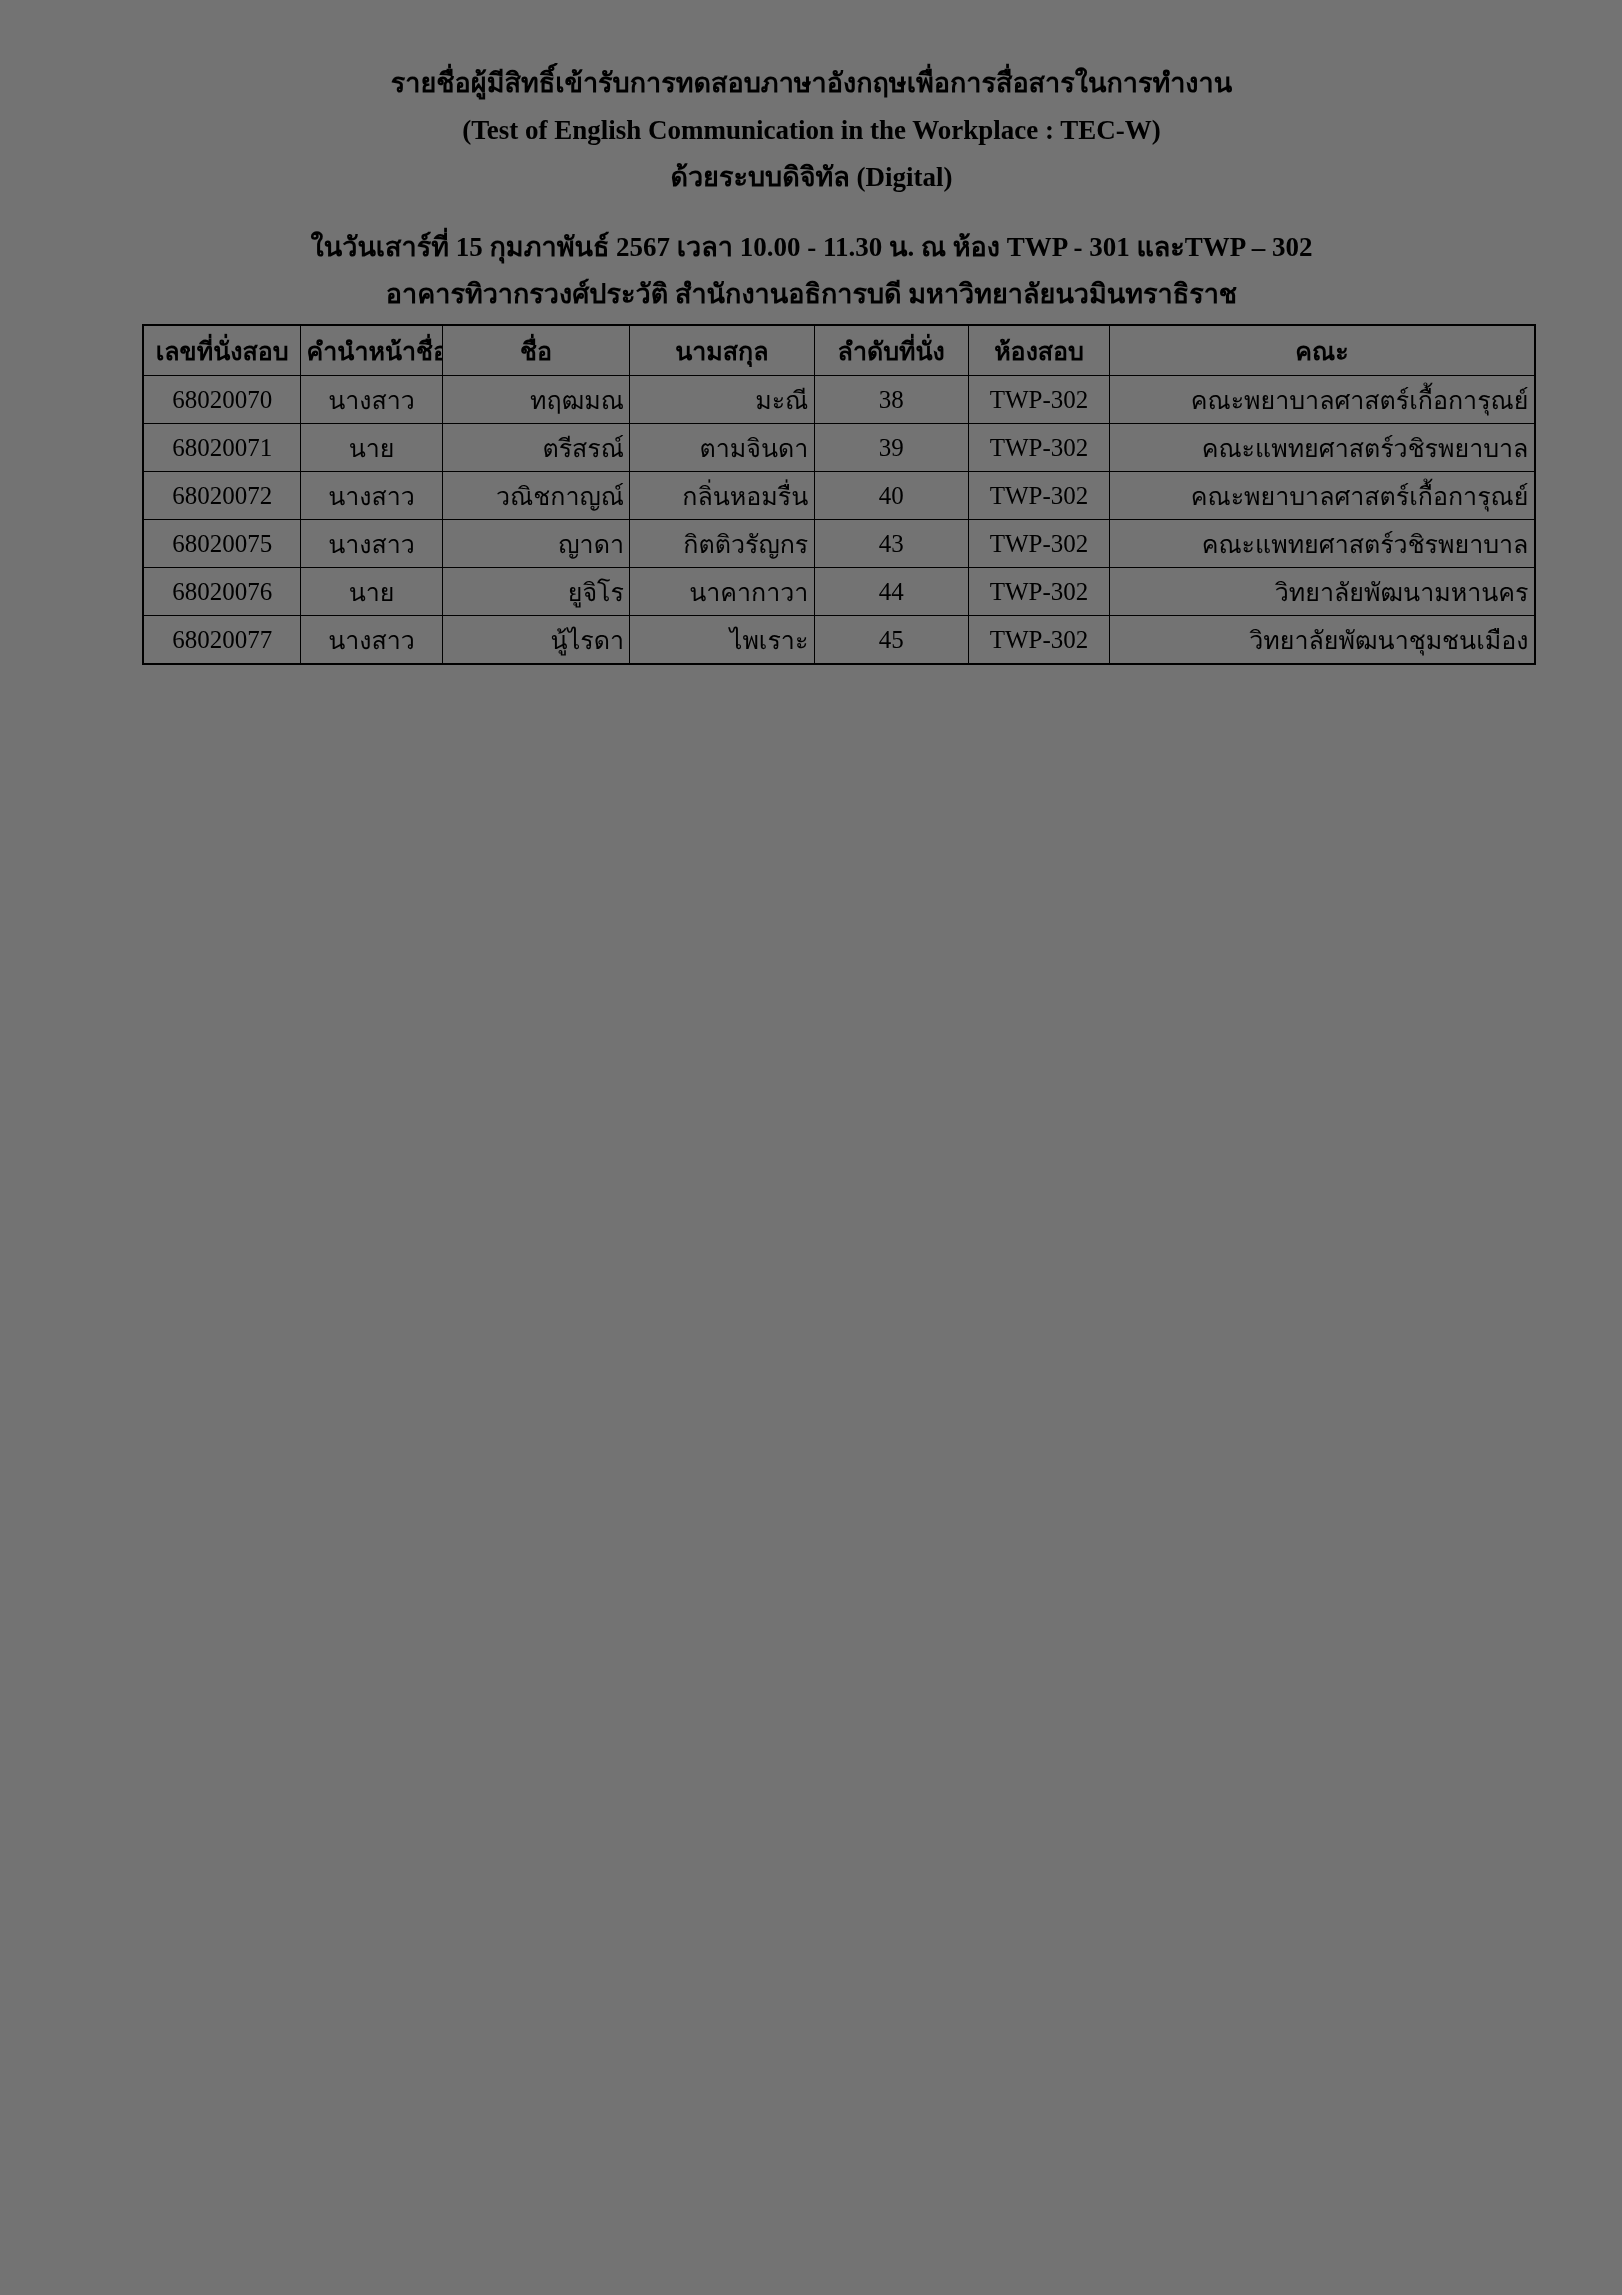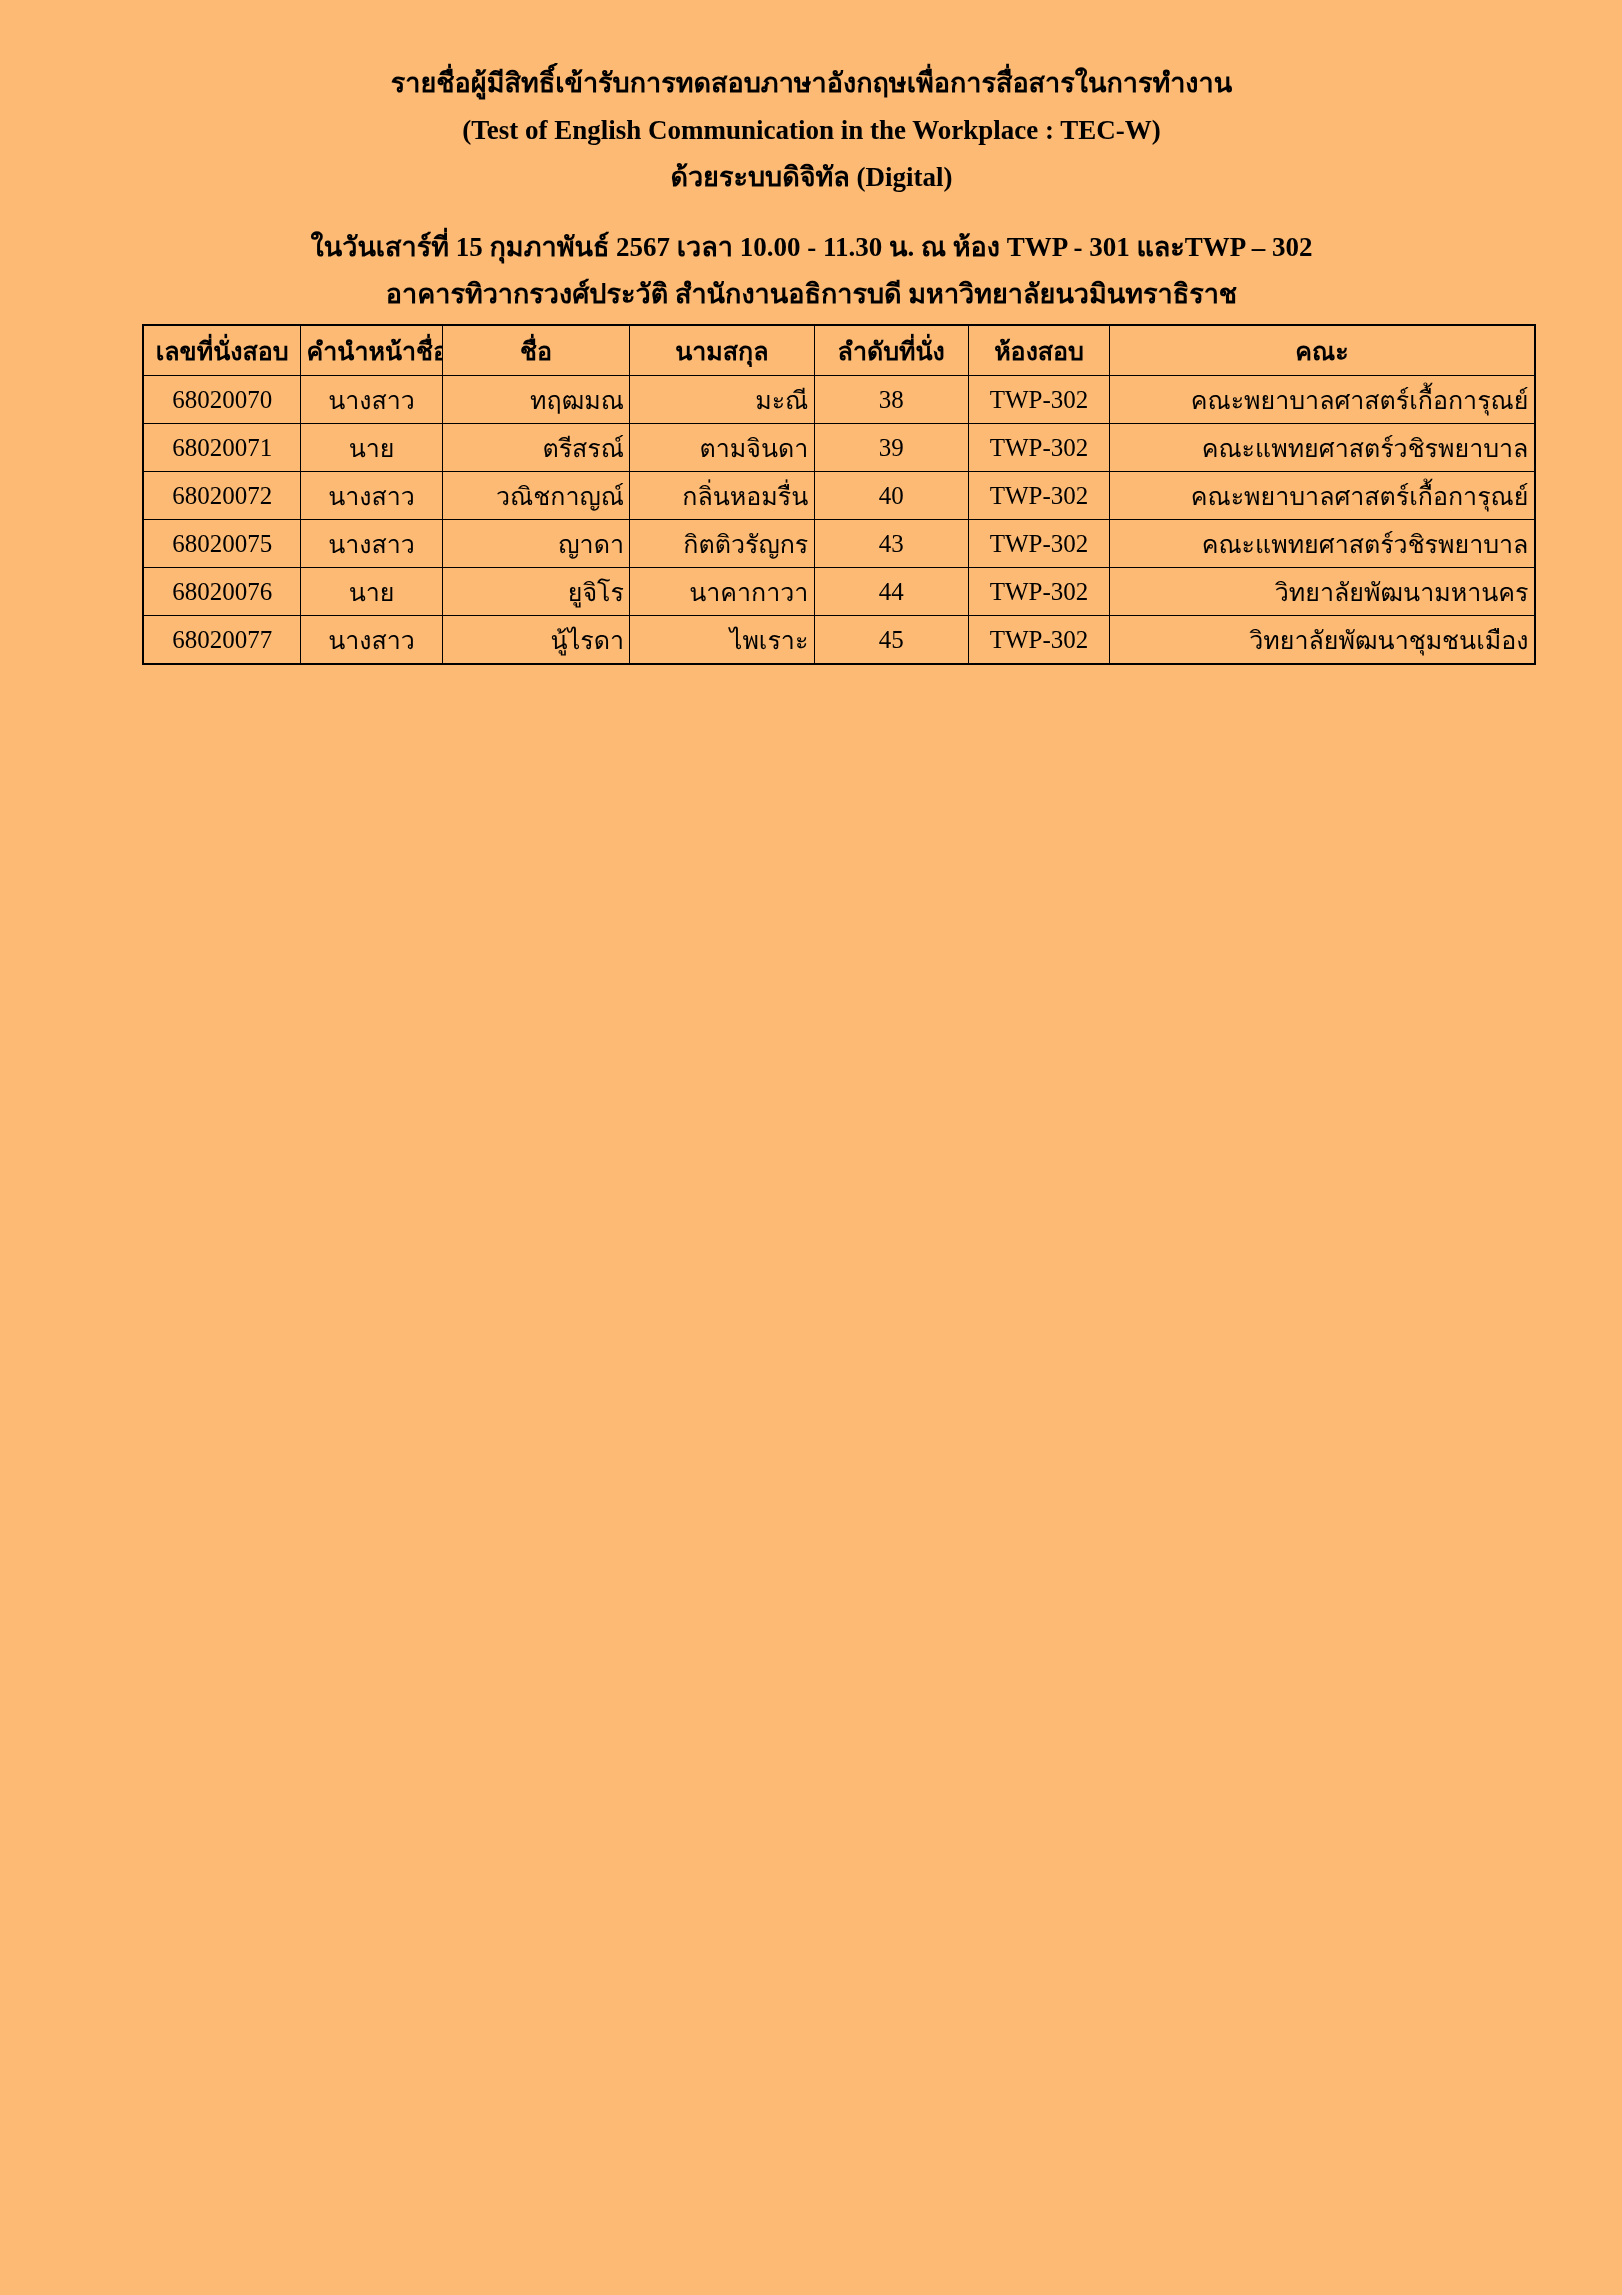--- a/index.html
+++ b/index.html
@@ -6,21 +6,21 @@
     margin: 0;
     padding: 0;
     background: #ffffff;
     font-family: "Liberation Serif", "DejaVu Serif", serif;
     color: #000000;
   }
   .page {
     position: relative;
     width: 1623px;
     height: 2295px;
-    background: #fdba74;
+    background: #737373;
     overflow: hidden;
   }
   .doc-header {
     padding-top: 60px;
     text-align: center;
     font-weight: bold;
     font-size: 27px;
   }
   .doc-header .line {
     line-height: 47px;

